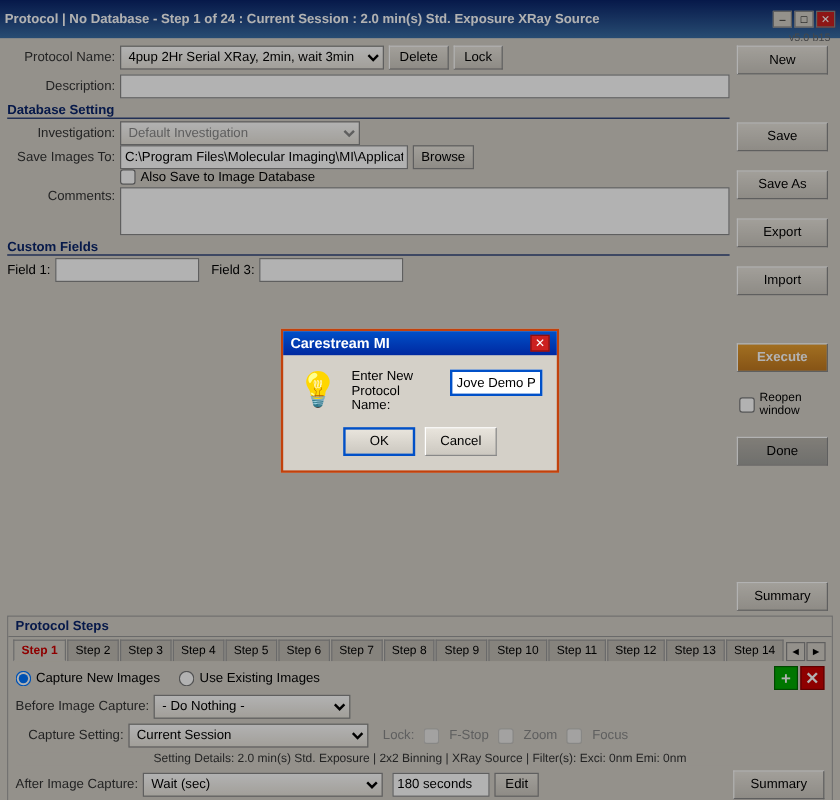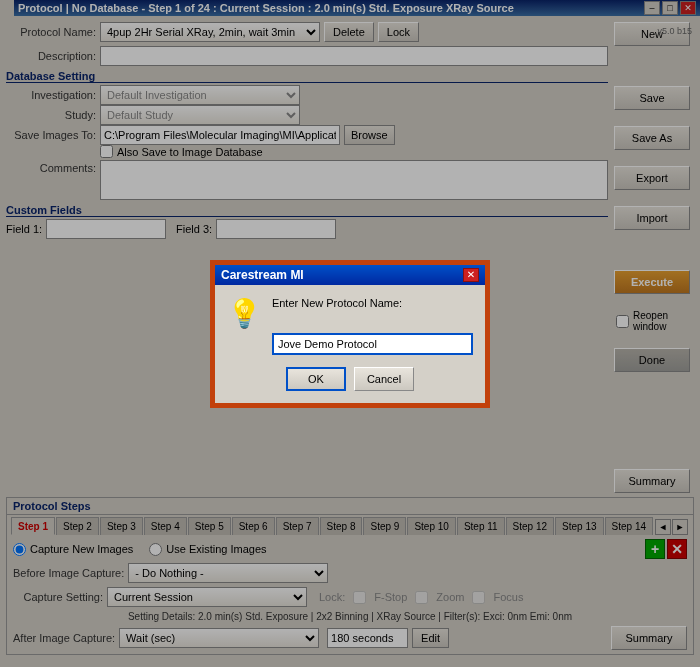--- a/index.html
+++ b/index.html
@@ -9,28 +9,27 @@
       background: #d4d0c8;
       width: 700px;
       height: 667px;
       overflow: hidden;
     }
 
     
     .title-bar {
       background: linear-gradient(to bottom, #0a246a, #3a6ea5);
       color: white;
-      height: 16px;
+      height: 32px;
       display: flex;
       align-items: center;
       justify-content: space-between;
       padding: 0 4px;
       font-size: 11px;
       font-weight: bold;
-      margin-left: 14px;
     }
     .title-bar-buttons {
       display: flex;
       gap: 2px;
     }
     .title-btn {
       width: 16px; height: 14px;
       background: #d4d0c8;
       border: 1px solid #888;
       font-size: 9px;
@@ -317,22 +316,22 @@
       background: rgba(0,0,0,0.3);
       display: flex;
       align-items: center;
       justify-content: center;
       z-index: 100;
     }
 
     
     .dialog {
       background: #d4d0c8;
-      border: 5px solid #c2410c;
-      width: 280px;
+      border: 2px solid #c2410c;
+      width: 232px;
     }
     .dialog-title {
       background: linear-gradient(to bottom, #0050c8, #0028a0);
       color: white;
       font-weight: bold;
       font-size: 12px;
       padding: 3px 6px;
       display: flex;
       align-items: center;
       justify-content: space-between;
@@ -352,21 +351,21 @@
       gap: 10px;
       align-items: flex-start;
     }
     .dialog-icon {
       font-size: 28px;
       color: #ccaa00;
     }
     .dialog-form {
       flex: 1;
       display: flex;
-      flex-direction: column;
+      flex-direction: row;
       gap: 24px;
     }
     .dialog-label {
       font-size: 11px;
     }
     .dialog-input {
       width: 100%;
       height: 22px;
       border: 2px solid #0050c8;
       padding: 2px 4px;
@@ -462,26 +461,20 @@
       <div>
         <div class="section-header">Database Setting</div>
 
         <div class="form-row">
           <span class="form-label">Investigation:</span>
           <select class="form-select" style="width:200px;color:#888;">
             <option>Default Investigation</option>
           </select>
         </div>
 
-        <div class="form-row">
-          <span class="form-label">Study:</span>
-          <select class="form-select" style="width:200px;color:#888;">
-            <option>Default Study</option>
-          </select>
-        </div>
 
 
         <div class="form-row">
           <span class="form-label">Save Images To:</span>
           <input type="text" class="form-input" style="width: 240px;" value="C:\Program Files\Molecular Imaging\MI\Application\Captured Im...">
           <button class="browse-btn">Browse</button>
         </div>
 
         <div class="checkbox-row">
           <input type="checkbox" style="">
@@ -567,21 +560,21 @@
           </div>
         </div>
         <div class="add-remove-row">
           <button class="green-btn">+</button>
           <button class="red-btn">✕</button>
         </div>
       </div>
 
       <div class="form-row">
         <span class="form-label">Before Image Capture:</span>
-        <select class="form-select" style="width:200px;">
+        <select class="form-select" style="width:164px;">
           <option>- Do Nothing -</option>
         </select>
       </div>
 
       <div class="form-row">
         <span class="form-label">Capture Setting:</span>
         <select class="form-select" style="width:200px;">
           <option>Current Session</option>
         </select>
         <div class="lock-row" style="margin-left:8px;">

